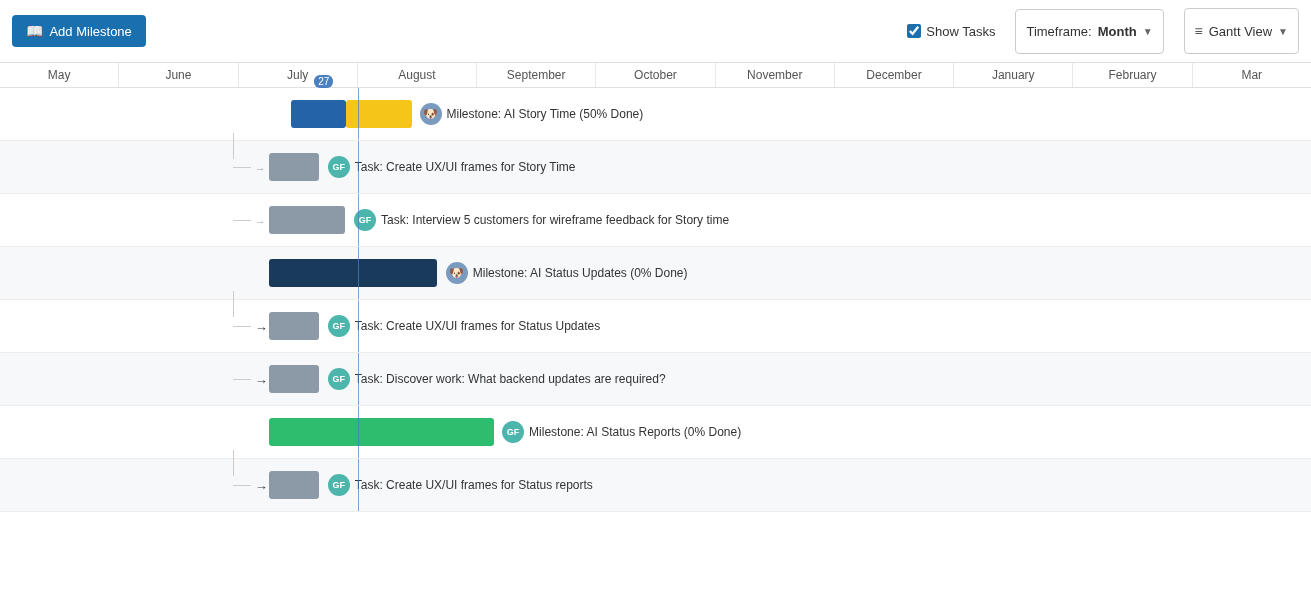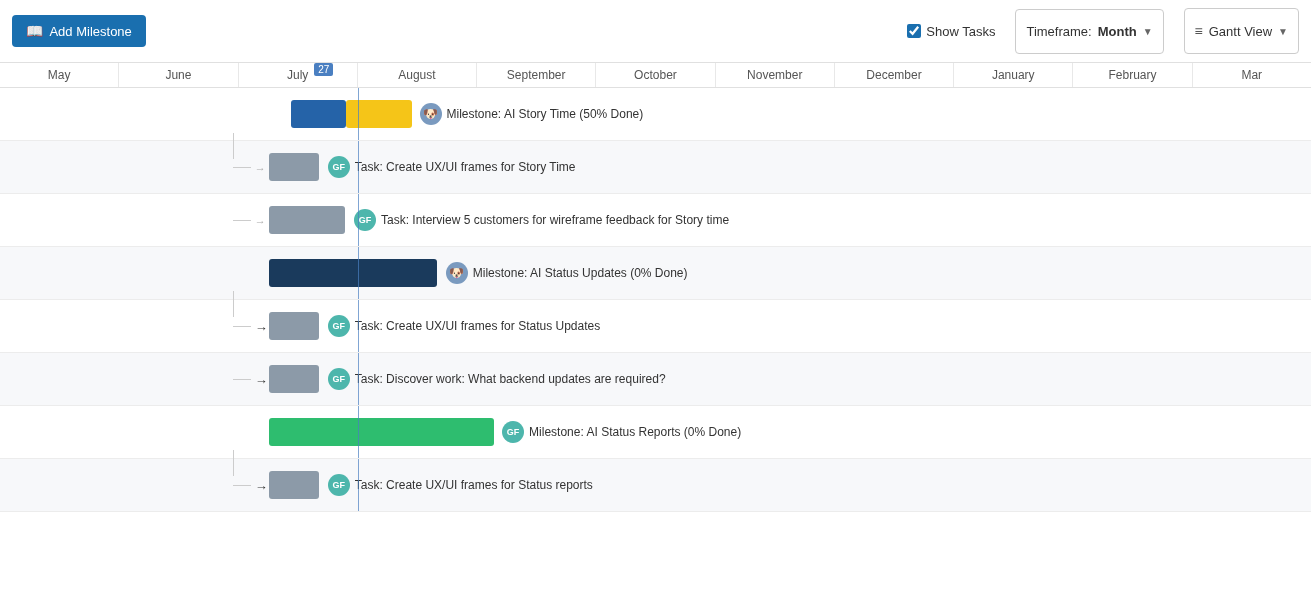--- a/index.html
+++ b/index.html
@@ -212,21 +212,21 @@
 </div>
 
 <div class="gantt-container">
 
 
   <div class="months-row">
     <div class="month-cell">May</div>
     <div class="month-cell">June</div>
     <div class="month-cell" style="position:relative;">
       July
-      <span class="today-marker" style="left:64%;top:0;">27</span>
+      <span class="today-marker" style="left:64%;top:12px;border-radius:6px;">27</span>
     </div>
     <div class="month-cell">August</div>
     <div class="month-cell">September</div>
     <div class="month-cell">October</div>
     <div class="month-cell">November</div>
     <div class="month-cell">December</div>
     <div class="month-cell">January</div>
     <div class="month-cell">February</div>
     <div class="month-cell">Mar</div>
   </div>

